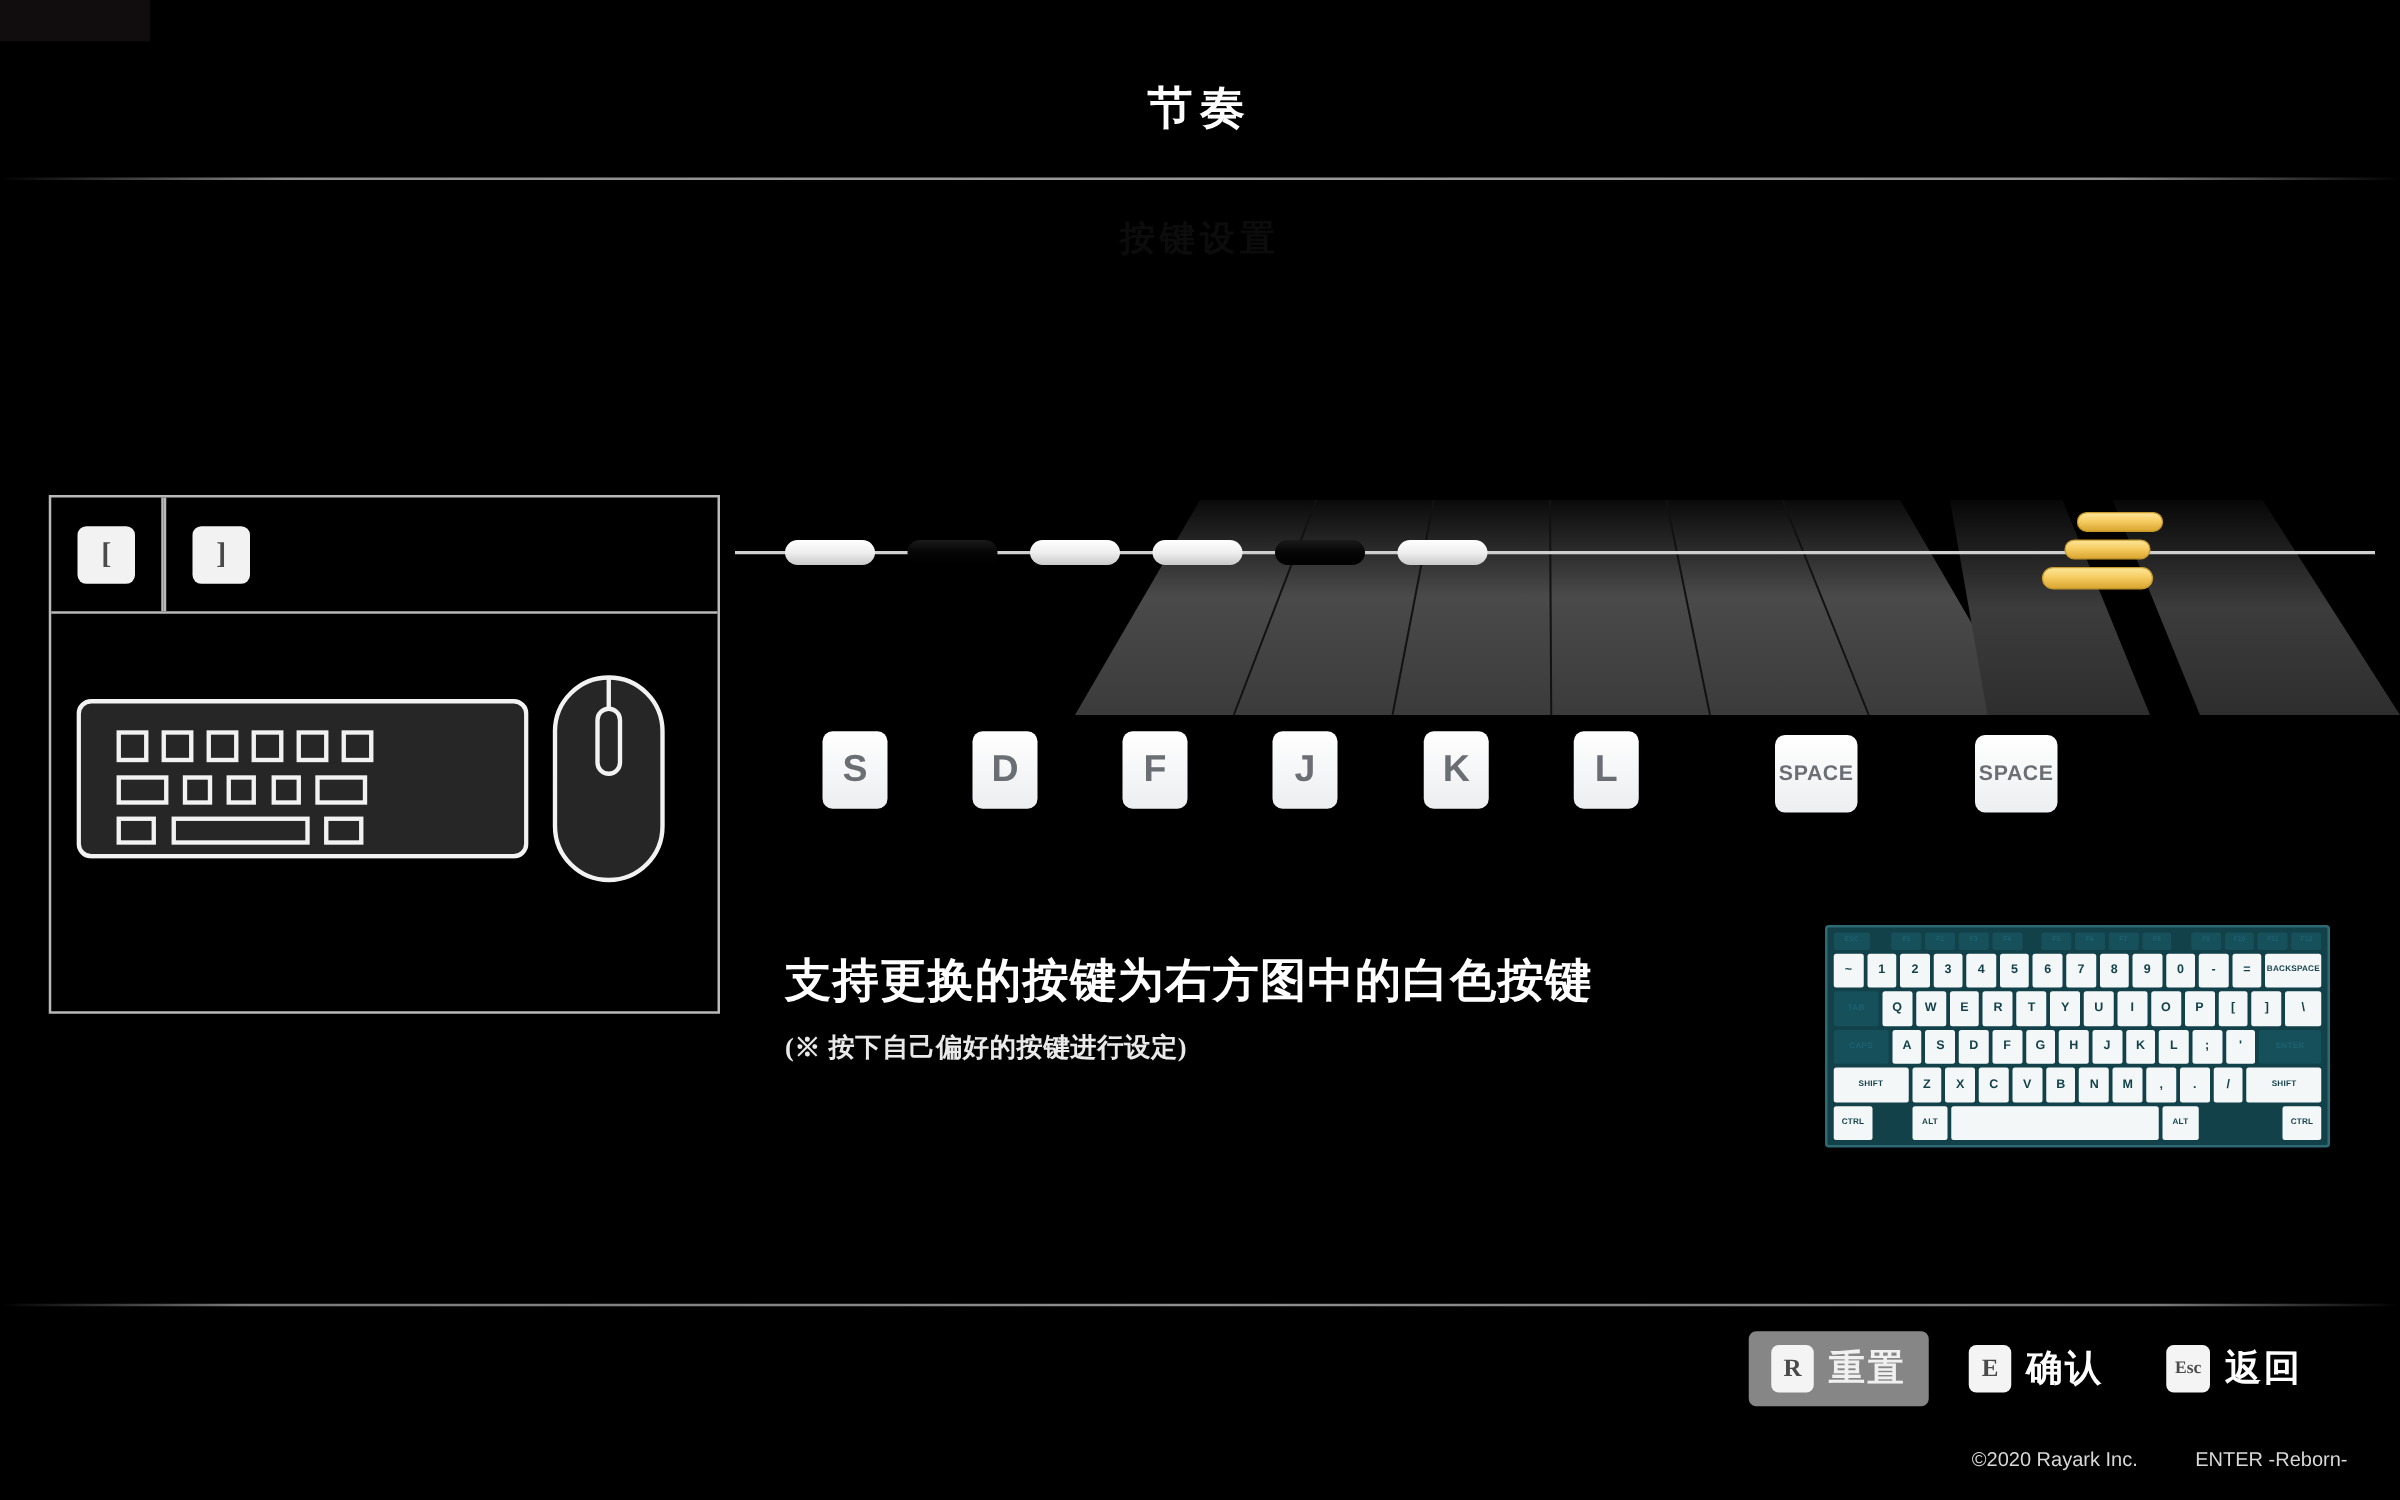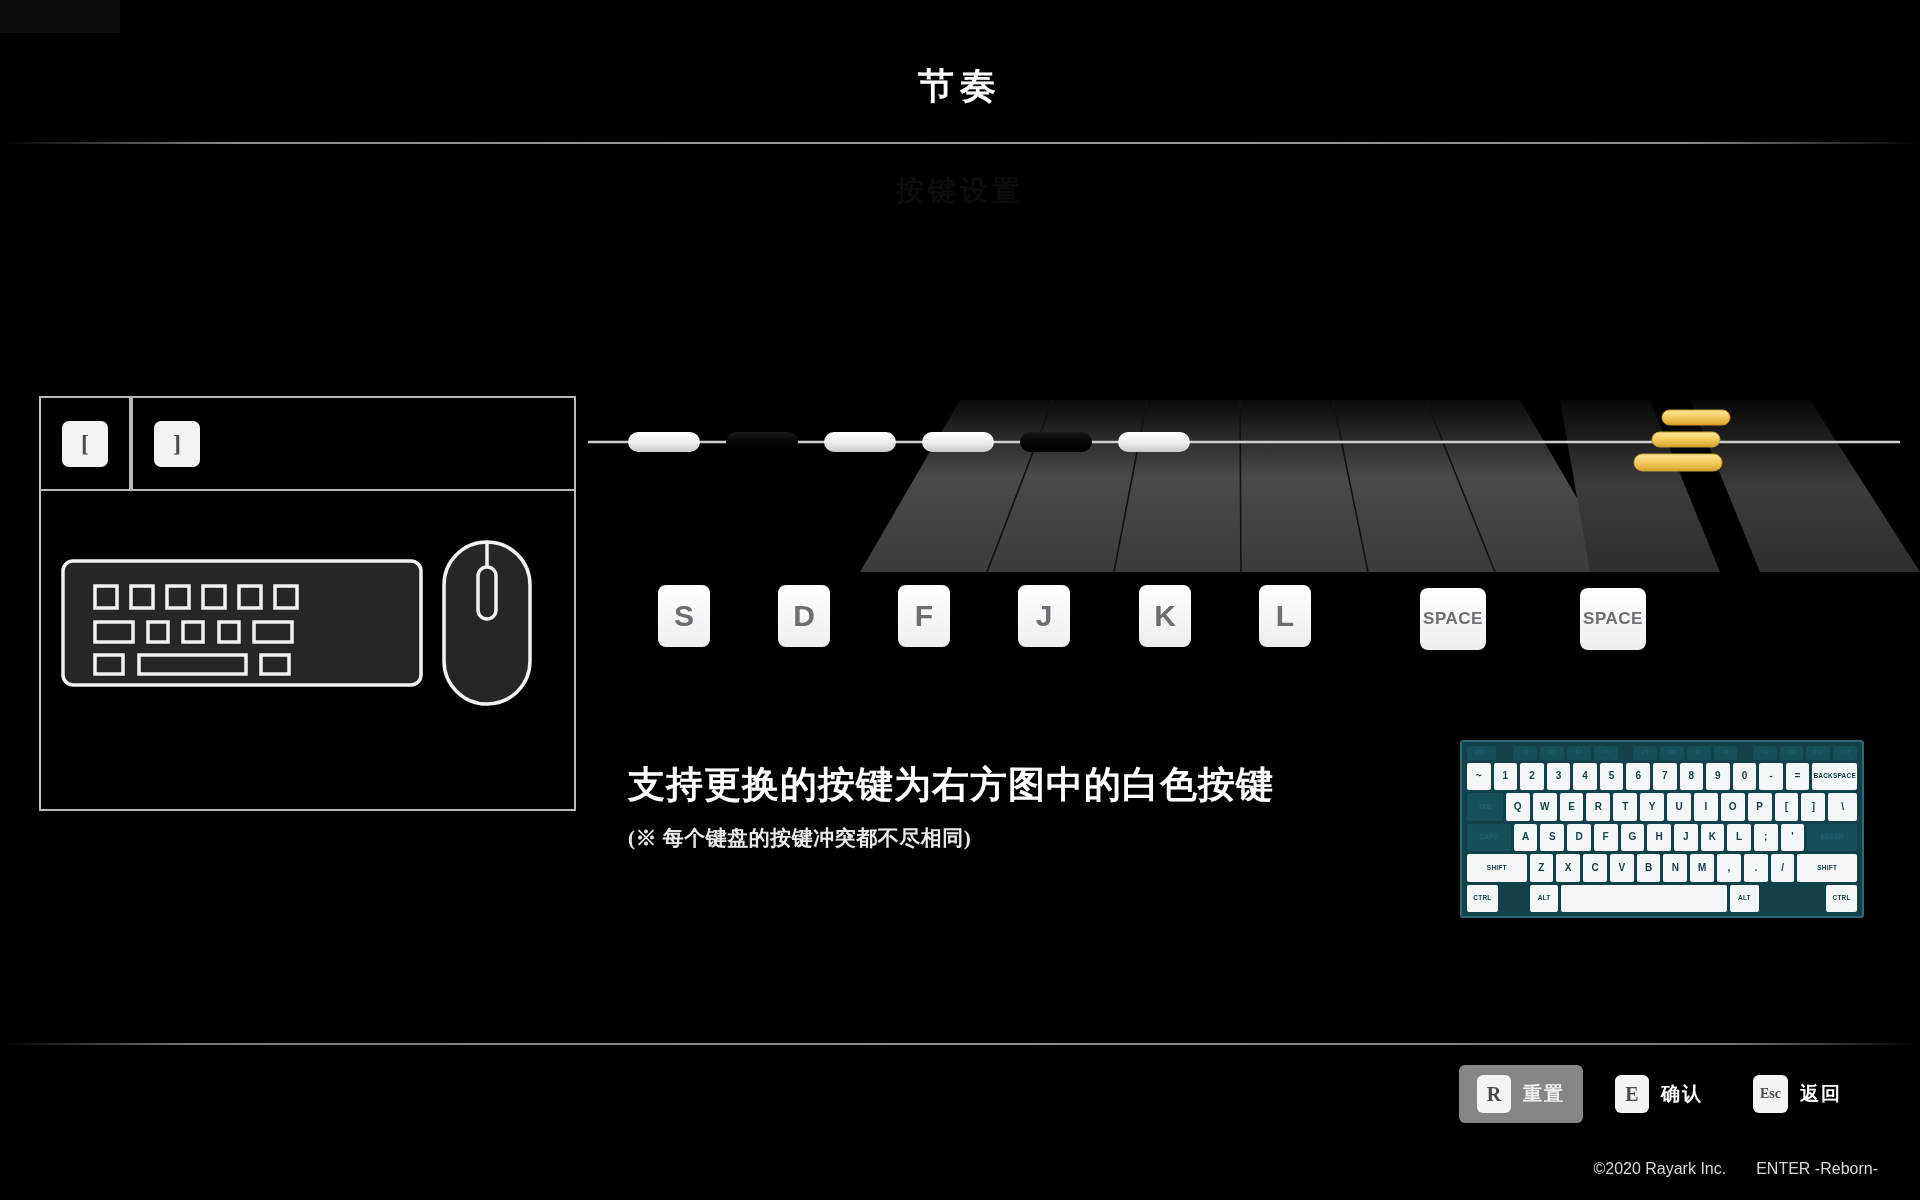--- a/index.html
+++ b/index.html
@@ -106,26 +106,26 @@
   .btnbar{ position:absolute; right:60px; top:1065px; display:flex; align-items:center; gap:14px; }
   .abtn{ display:flex; align-items:center; gap:12px; padding:10px 18px; border-radius:6px; }
   .abtn.active{ background:#868686; }
   .abtn .kcap2{
     background:#f4f4f4; color:#4b4b4b; border-radius:6px; min-width:34px; height:38px;
     padding:0 7px; font-family:"Liberation Serif", serif; font-weight:700; font-size:20px;
     display:flex; align-items:center; justify-content:center;
   }
   .abtn .kcap2.small{ font-size:14px; }
   .abtn .alabel{
-    font-family:"Liberation Serif", serif; font-size:19px; font-weight:700; color:#fff; letter-spacing:2px;
+    font-family:"Liberation Serif", serif; font-size:29px; font-weight:700; color:#fff; letter-spacing:2px;
   }
   .abtn.active .alabel{ color:#f0f0f0; }
 
   .footer{
-    position:absolute; right:42px; top:1160px; display:flex; gap:30px;
+    position:absolute; right:42px; top:1160px; display:flex; gap:46px;
     font-family:"Liberation Sans", sans-serif; font-size:16px; color:#d8d8d8;
   }
 </style>
 </head>
 <body>
 
 <div class="corner-tab"></div>
 
 <div class="page-title">节奏</div>
 <div class="title-rule"></div>
@@ -230,21 +230,21 @@
   <div class="lane-key" style="left:338px; top:205px;">F</div>
   <div class="lane-key" style="left:458px; top:205px;">J</div>
   <div class="lane-key" style="left:579px; top:205px;">K</div>
   <div class="lane-key" style="left:699px; top:205px;">L</div>
   <div class="lane-key wide" style="left:860px; top:208px;">SPACE</div>
   <div class="lane-key wide" style="left:1020px;top:208px;">SPACE</div>
 </div>
 
 <div class="instr">
   <div class="l2">支持更换的按键为右方图中的白色按键</div>
-  <div class="l3">(※ 每个键盘的按键冲突都不尽相同)</div>
+  <div class="l3">(※ 按下自己偏好的按键进行设定)</div>
 </div>
 
 <div class="mini-kb">
   <div class="mk-row fn">
     <div class="mk dim tiny" style="flex:1.2">ESC</div>
     <div class="mk-spacer" style="flex:.5"></div>
     <div class="mk dim tiny" style="flex:1">F1</div>
     <div class="mk dim tiny" style="flex:1">F2</div>
     <div class="mk dim tiny" style="flex:1">F3</div>
     <div class="mk dim tiny" style="flex:1">F4</div>

